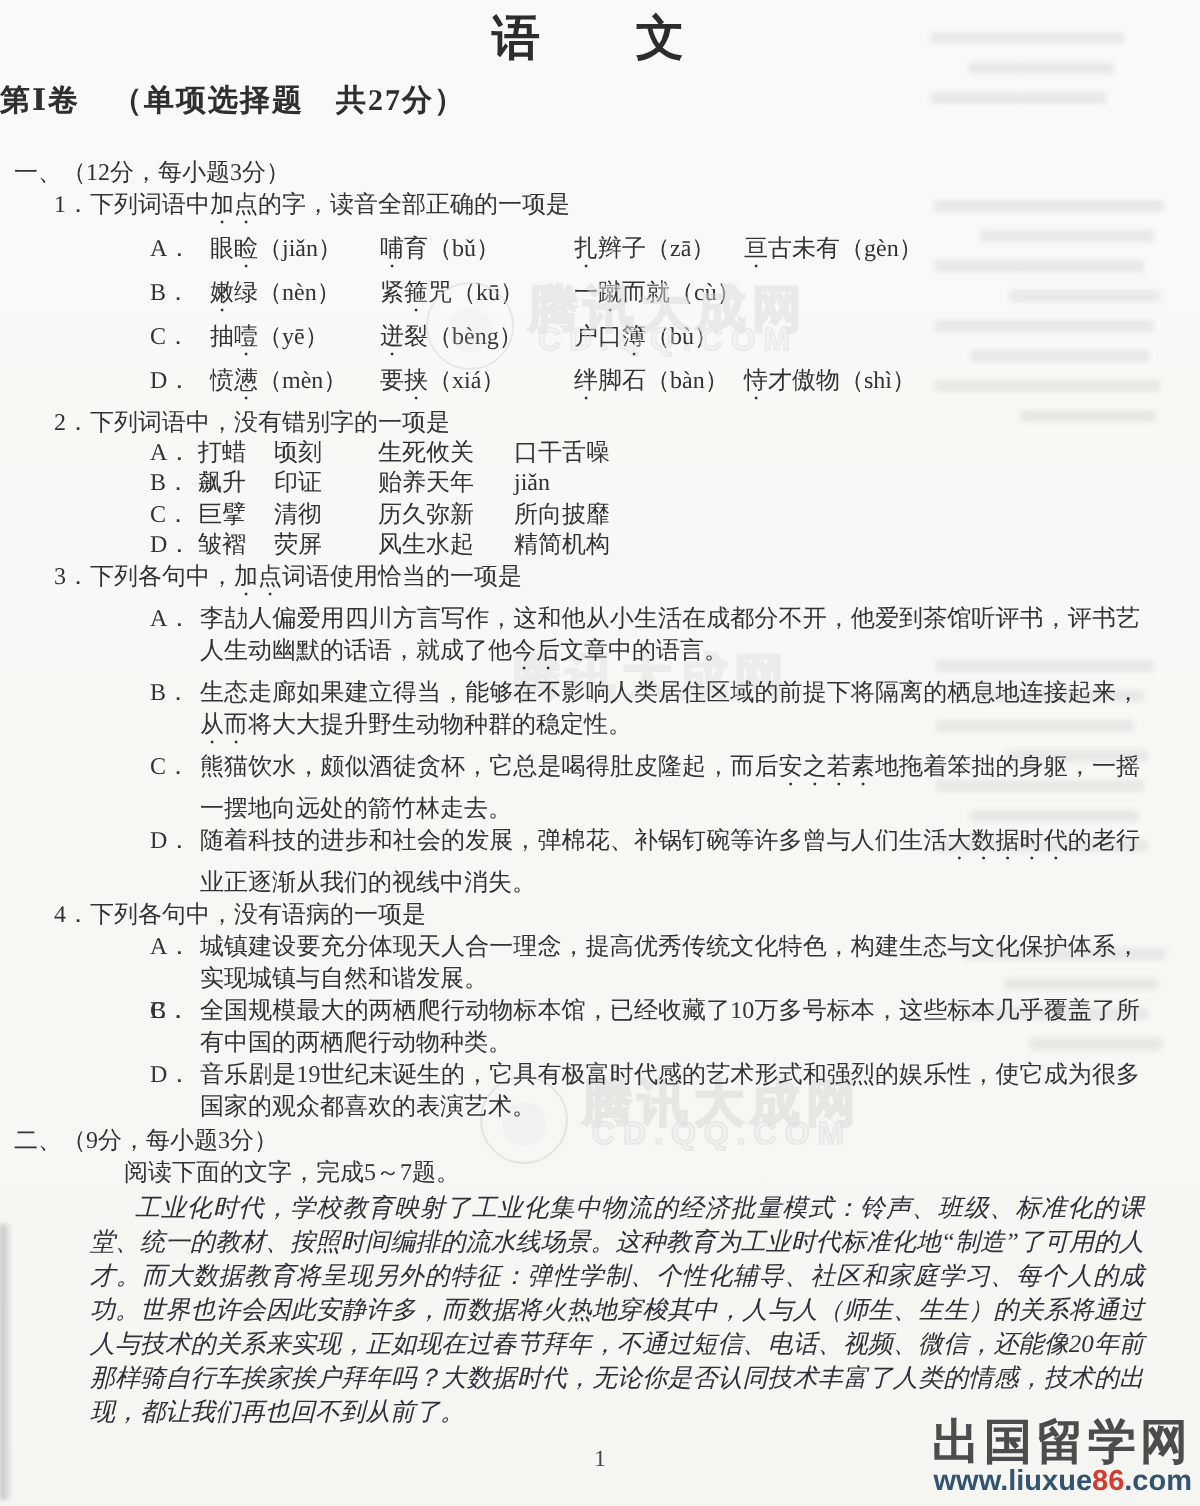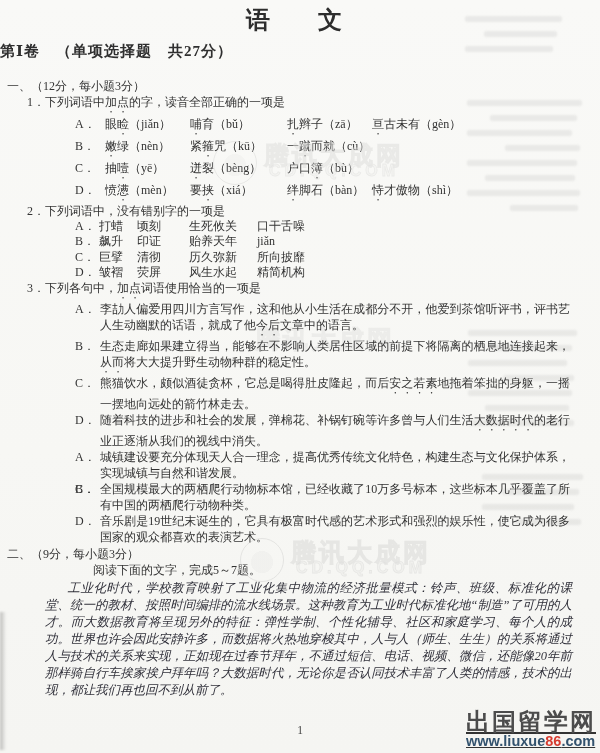--- a/index.html
+++ b/index.html
@@ -19,28 +19,28 @@
   .q{margin:0;}
   .grid-row{display:grid;margin-left:75px;align-items:baseline;}
   .g1 .grid-row{grid-template-columns:30px 85px 97px 85px auto;line-height:19.6px;}
   .g2 .grid-row{grid-template-columns:24px 38px 52px 68px auto;line-height:15.3px;}
   .opt-para{margin:0 30px 0 75px;position:relative;padding-left:25px;text-align:justify;}
   .opt-label{position:absolute;left:0;top:0;}
   .em-dot{
     -webkit-text-emphasis:filled dot;-webkit-text-emphasis-position:under right;
     text-emphasis:filled dot;text-emphasis-position:under right;text-align:center;
   }
-  .instruction{margin-left:93px;}
+  .instruction{margin-left:62px;}
   .passage{
     margin:2px 28px 0 45px;font-style:italic;font-size:12.5px;line-height:17px;
     text-align:justify;text-indent:1.8em;color:#30303a;
   }
   
   .page-number{position:absolute;bottom:15px;left:0;width:100%;text-align:center;font-size:11.5px;color:#444;}
-  .footer-logo{position:absolute;right:4px;bottom:4px;text-align:left;font-family:"Liberation Sans","DejaVu Sans",sans-serif;line-height:1.05;text-decoration:underline;}
+  .footer-logo{position:absolute;right:4px;bottom:4px;text-align:right;font-family:"Liberation Sans","DejaVu Sans",sans-serif;line-height:1.05;}
   .logo-cn{font-size:24px;font-weight:bold;color:#4c4c4c;letter-spacing:2px;}
   .logo-url{font-size:14.5px;font-weight:bold;}
   .logo-url .u1{color:#33536e;}
   .logo-url .u2{color:#d63b2f;}
   
   .wm{position:absolute;display:flex;align-items:center;gap:7px;pointer-events:none;opacity:.55;}
   .wm-circle{width:42px;height:42px;border:1.5px solid #d7d7d5;border-radius:50%;flex:0 0 auto;
     background:radial-gradient(circle at 50% 55%, rgba(210,210,208,.25) 0 35%, transparent 36%);}
   .wm-col{display:flex;flex-direction:column;}
   .wm-brand{font-size:25px;font-weight:bold;letter-spacing:3px;color:rgba(0,0,0,0.05);
@@ -190,20 +190,21 @@
       </div>
     </div>
   <div class="q">
       <div class="stem">3．下列各句中，<span class="em-dot">加点</span>词语使用恰当的一项是</div>
       <div class="opt-para"><span class="opt-label">A．</span><span>李劼人偏爱用四川方言写作，这和他从小生活在成都分不开，他爱到茶馆听评书，评书艺人生动幽默的话语，就成了他<span class="em-dot">今后</span>文章中的语言。</span></div>
       <div class="opt-para"><span class="opt-label">B．</span><span>生态走廊如果建立得当，能够在不影响人类居住区域的前提下将隔离的栖息地连接起来，<span class="em-dot">从而</span>将大大提升野生动物种群的稳定性。</span></div>
       <div class="opt-para"><span class="opt-label">C．</span><span>熊猫饮水，颇似酒徒贪杯，它总是喝得肚皮隆起，而后<span class="em-dot">安之若素</span>地拖着笨拙的身躯，一摇一摆地向远处的箭竹林走去。</span></div>
       <div class="opt-para"><span class="opt-label">D．</span><span>随着科技的进步和社会的发展，弹棉花、补锅钉碗等许多曾与人们生活<span class="em-dot">大数据时代</span>的老行业正逐渐从我们的视线中消失。</span></div>
     </div>
   <div class="q">
+      <div class="stem">4．下列各句中，没有语病的一项是</div>
       <div class="opt-para"><span class="opt-label">A．</span><span>城镇建设要充分体现天人合一理念，提高优秀传统文化特色，构建生态与文化保护体系，实现城镇与自然和谐发展。</span></div>
       <div class="opt-para"><span class="opt-label">B．</span></div>
       <div class="opt-para"><span class="opt-label">C．</span><span>全国规模最大的两栖爬行动物标本馆，已经收藏了10万多号标本，这些标本几乎覆盖了所有中国的两栖爬行动物种类。</span></div>
       <div class="opt-para"><span class="opt-label">D．</span><span>音乐剧是19世纪末诞生的，它具有极富时代感的艺术形式和强烈的娱乐性，使它成为很多国家的观众都喜欢的表演艺术。</span></div>
     </div>
 
   <div class="sec-head sec2">二、（9分，每小题3分）</div>
   <div class="instruction">阅读下面的文字，完成5～7题。</div>
   <div class="passage">工业化时代，学校教育映射了工业化集中物流的经济批量模式：铃声、班级、标准化的课堂、统一的教材、按照时间编排的流水线场景。这种教育为工业时代标准化地“制造”了可用的人才。而大数据教育将呈现另外的特征：弹性学制、个性化辅导、社区和家庭学习、每个人的成功。世界也许会因此安静许多，而数据将火热地穿梭其中，人与人（师生、生生）的关系将通过人与技术的关系来实现，正如现在过春节拜年，不通过短信、电话、视频、微信，还能像20年前那样骑自行车挨家挨户拜年吗？大数据时代，无论你是否认同技术丰富了人类的情感，技术的出现，都让我们再也回不到从前了。</div>
 

